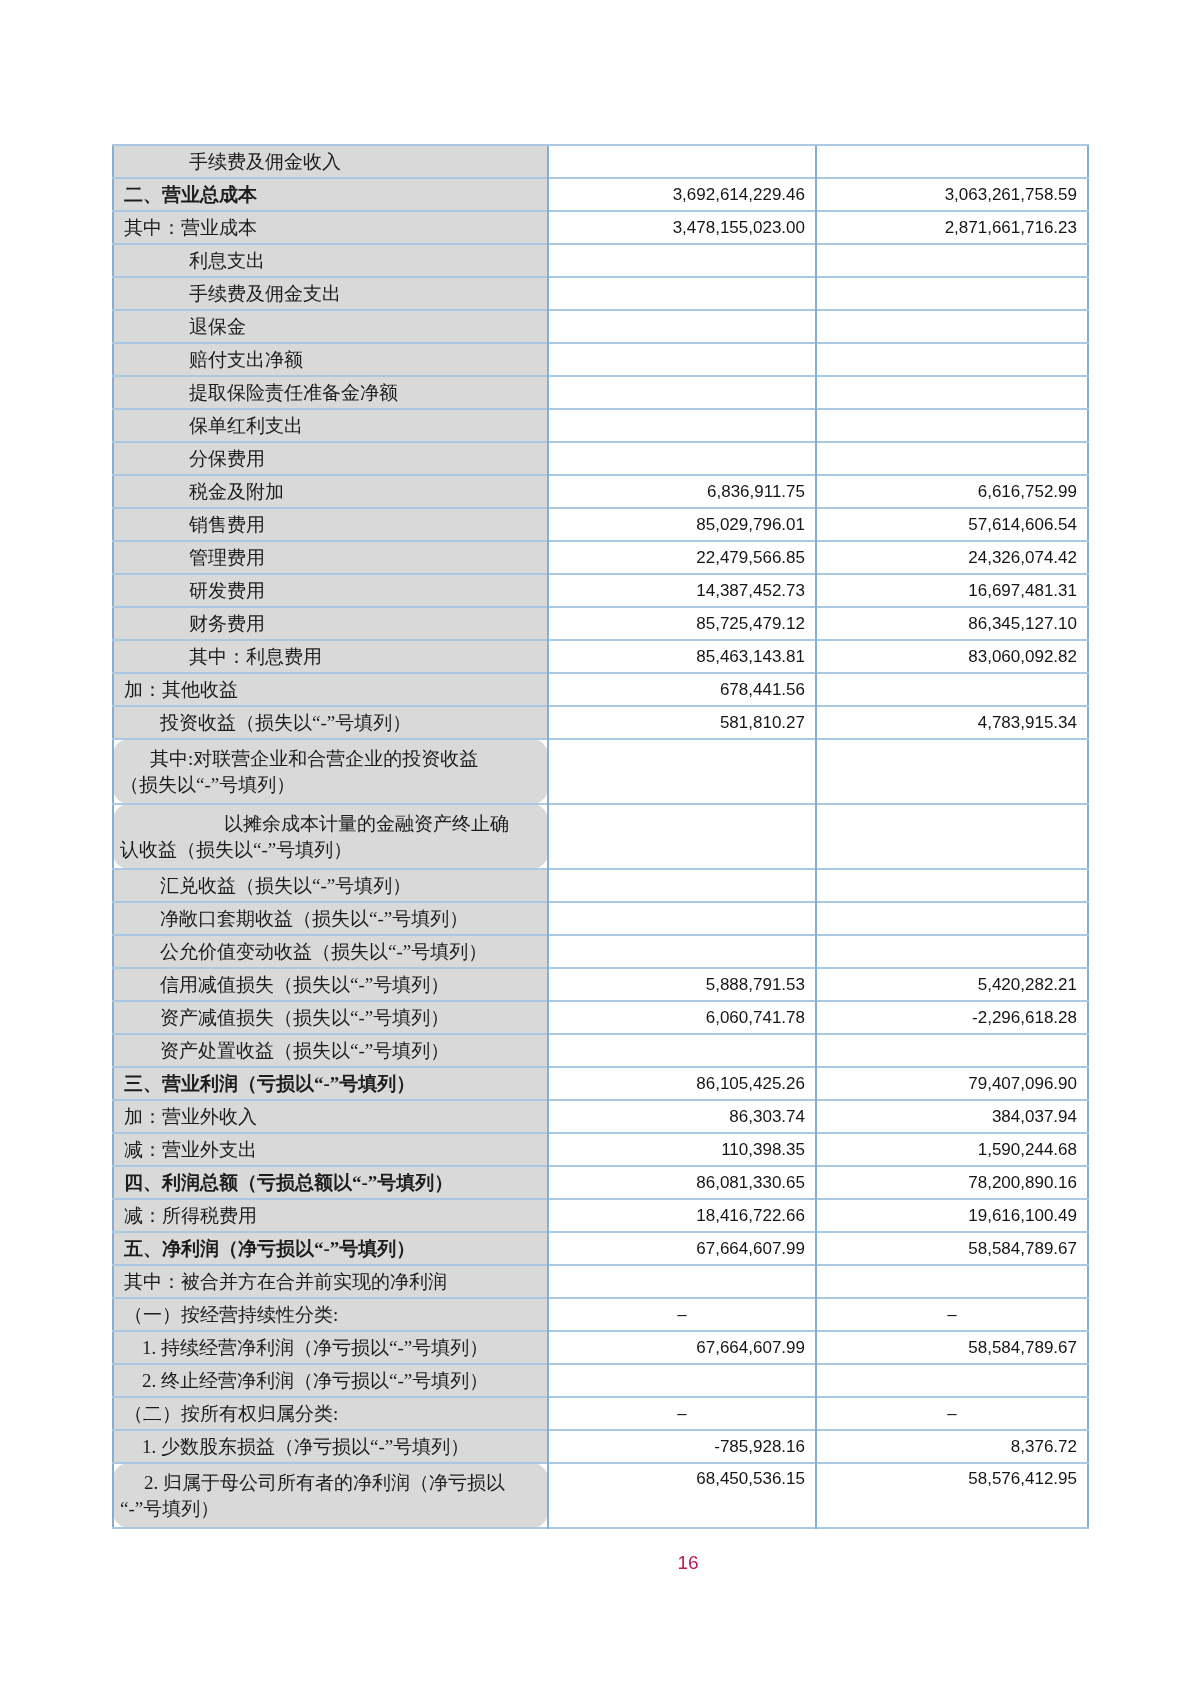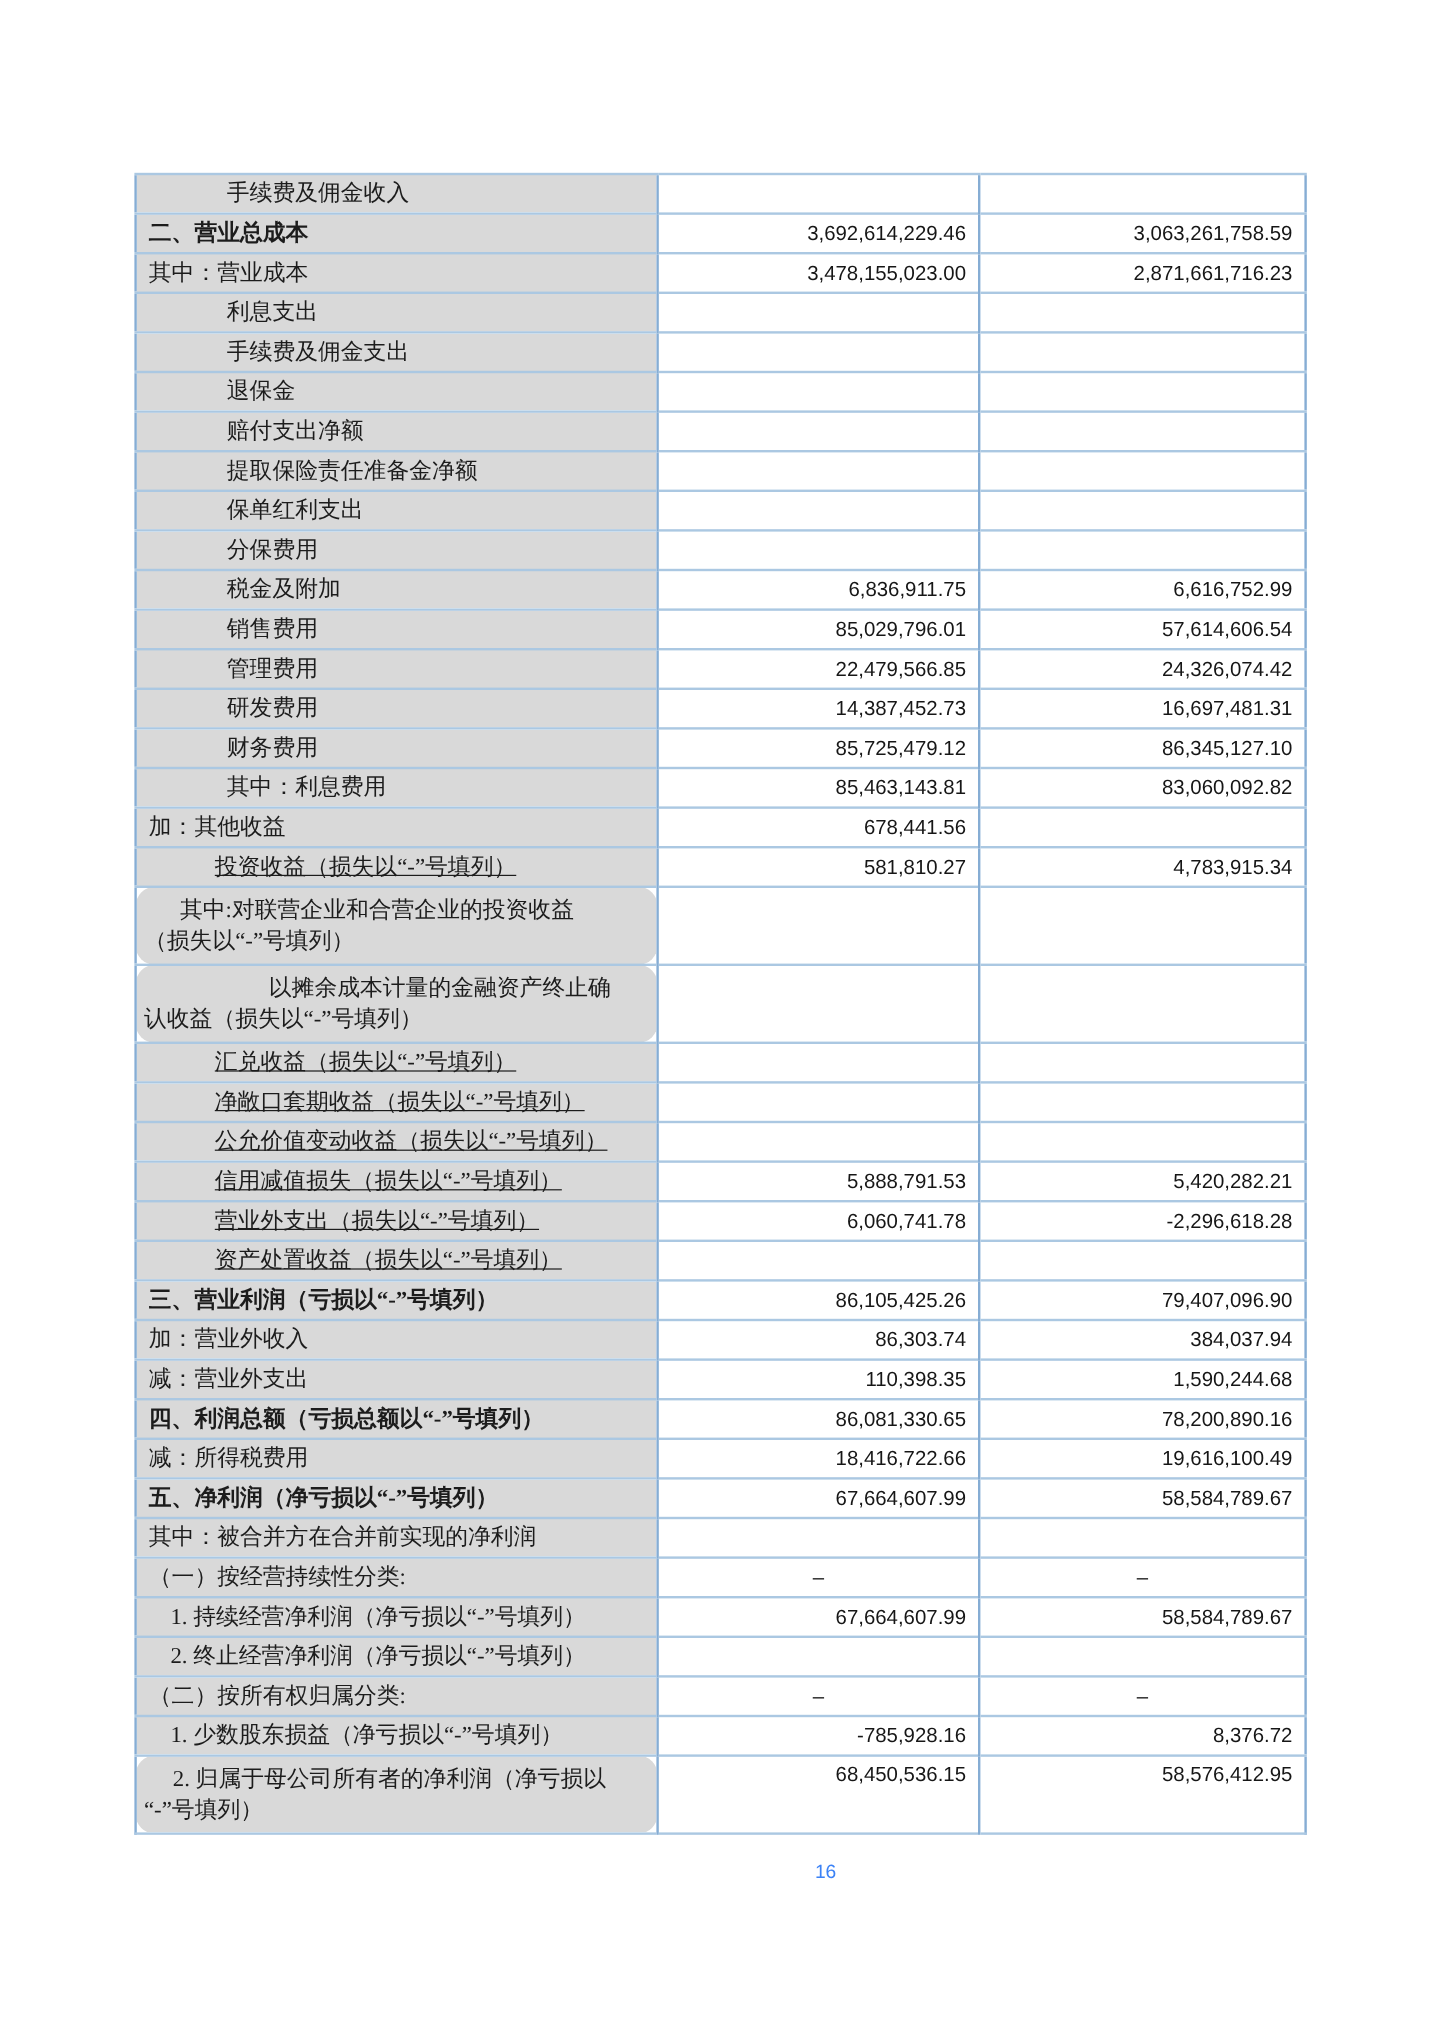--- a/index.html
+++ b/index.html
@@ -27,30 +27,30 @@
     background:#ffffff;
     border-top:2px solid var(--hline);
     border-left:2px solid var(--vline);
     font-family:"Liberation Sans","DejaVu Sans",sans-serif;
     font-size:17px;color:#161616;text-align:right;
     padding:1px 10px 1px 4px;letter-spacing:0px;
   }
   td.label.bold{font-weight:bold;}
   td.label.i0{padding-left:10px;}
   td.label.i1{padding-left:28px;margin-top:15px;}
-  td.label.i2{padding-left:65px;text-decoration:underline;}
+  td.label.i2{padding-left:46px;}
   td.label.i3{padding-left:75px;}
   td.label.i4{padding-left:140px;}
   td.label.w{padding-left:6px;border-radius:16px;}
   td.val.dash{text-align:center;padding-right:4px;font-size:17px;}
   td.val.vtop{vertical-align:top;padding-top:5px;}
   .pagenum{
     position:absolute;top:1552px;left:640px;width:96px;text-align:center;
     font-family:"Liberation Sans","DejaVu Sans",sans-serif;
-    font-size:16px;color:#3b82f6;
+    font-size:19px;color:#be185d;
   }
 </style>
 </head>
 <body style="--labelbg: #d9d9d9; --hline: #abc8e2; --vline: #86add4;">
 
 <div class="sheet">
   <table class="fin">
     <colgroup>
       <col id="col-item" style="width: 435px;">
       <col id="col-current" style="width: 268px;">
@@ -173,21 +173,21 @@
           <td class="label i2">公允价值变动收益（损失以“-”号填列）</td>
           <td class="val"></td>
           <td class="val"></td>
         </tr>
         <tr class="row">
           <td class="label i2">信用减值损失（损失以“-”号填列）</td>
           <td class="val">5,888,791.53</td>
           <td class="val">5,420,282.21</td>
         </tr>
         <tr class="row">
-          <td class="label i2">营业外支出（损失以“-”号填列）</td>
+          <td class="label i2">资产减值损失（损失以“-”号填列）</td>
           <td class="val">6,060,741.78</td>
           <td class="val">-2,296,618.28</td>
         </tr>
         <tr class="row">
           <td class="label i2">资产处置收益（损失以“-”号填列）</td>
           <td class="val"></td>
           <td class="val"></td>
         </tr>
         <tr class="row">
           <td class="label bold i0">三、营业利润（亏损以“-”号填列）</td>

